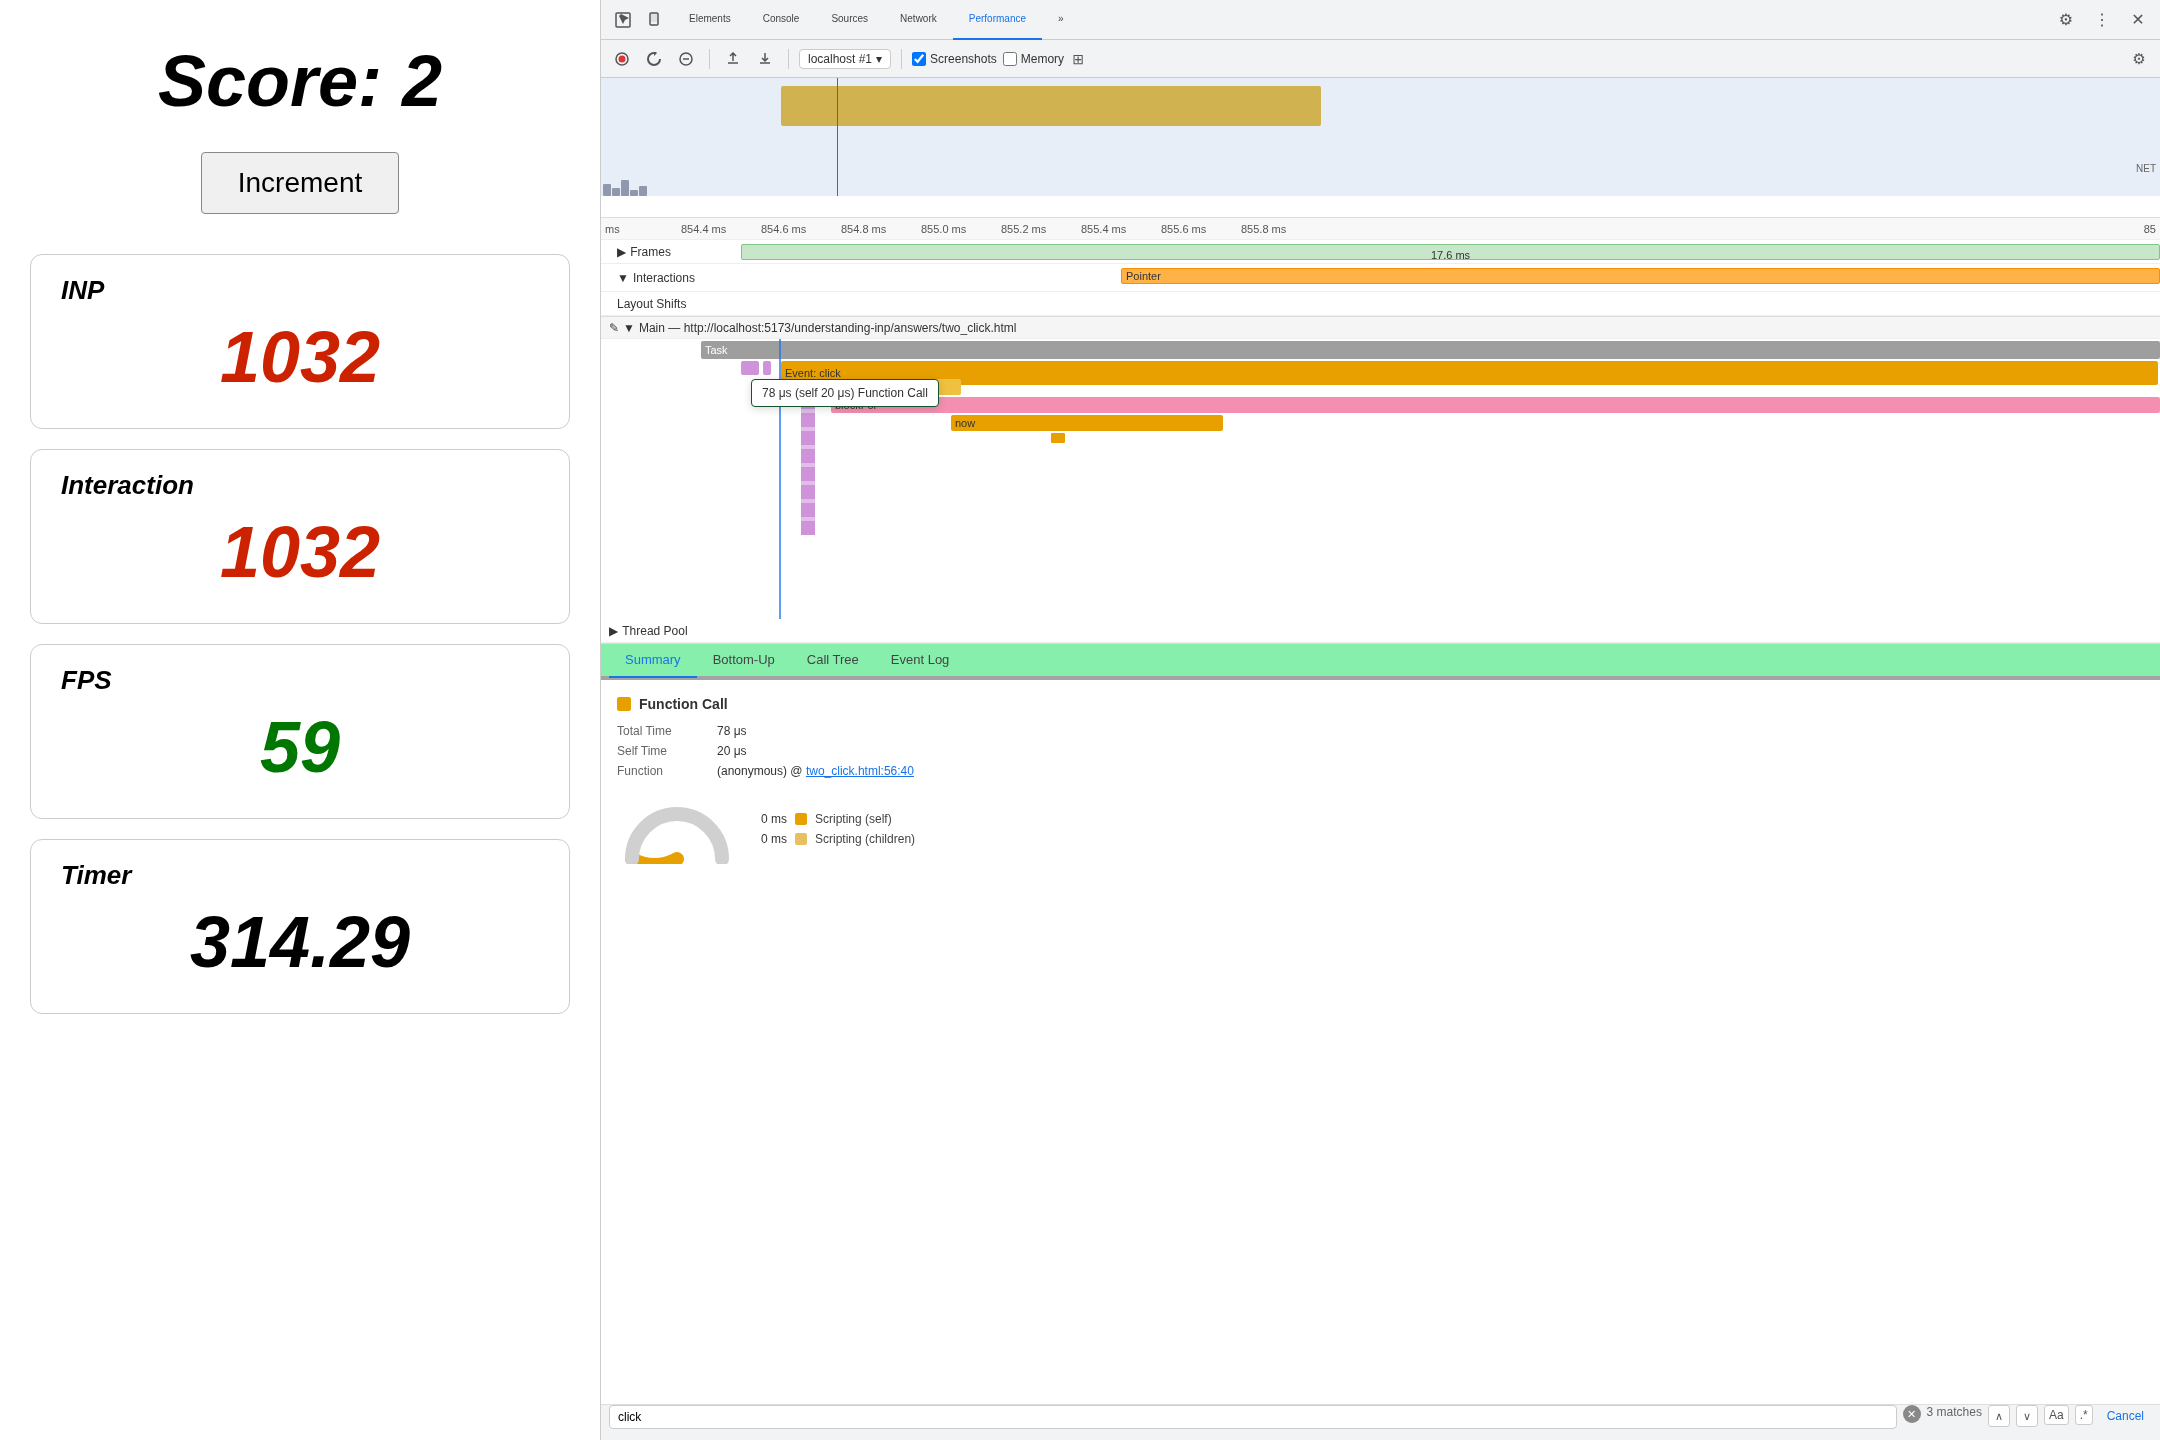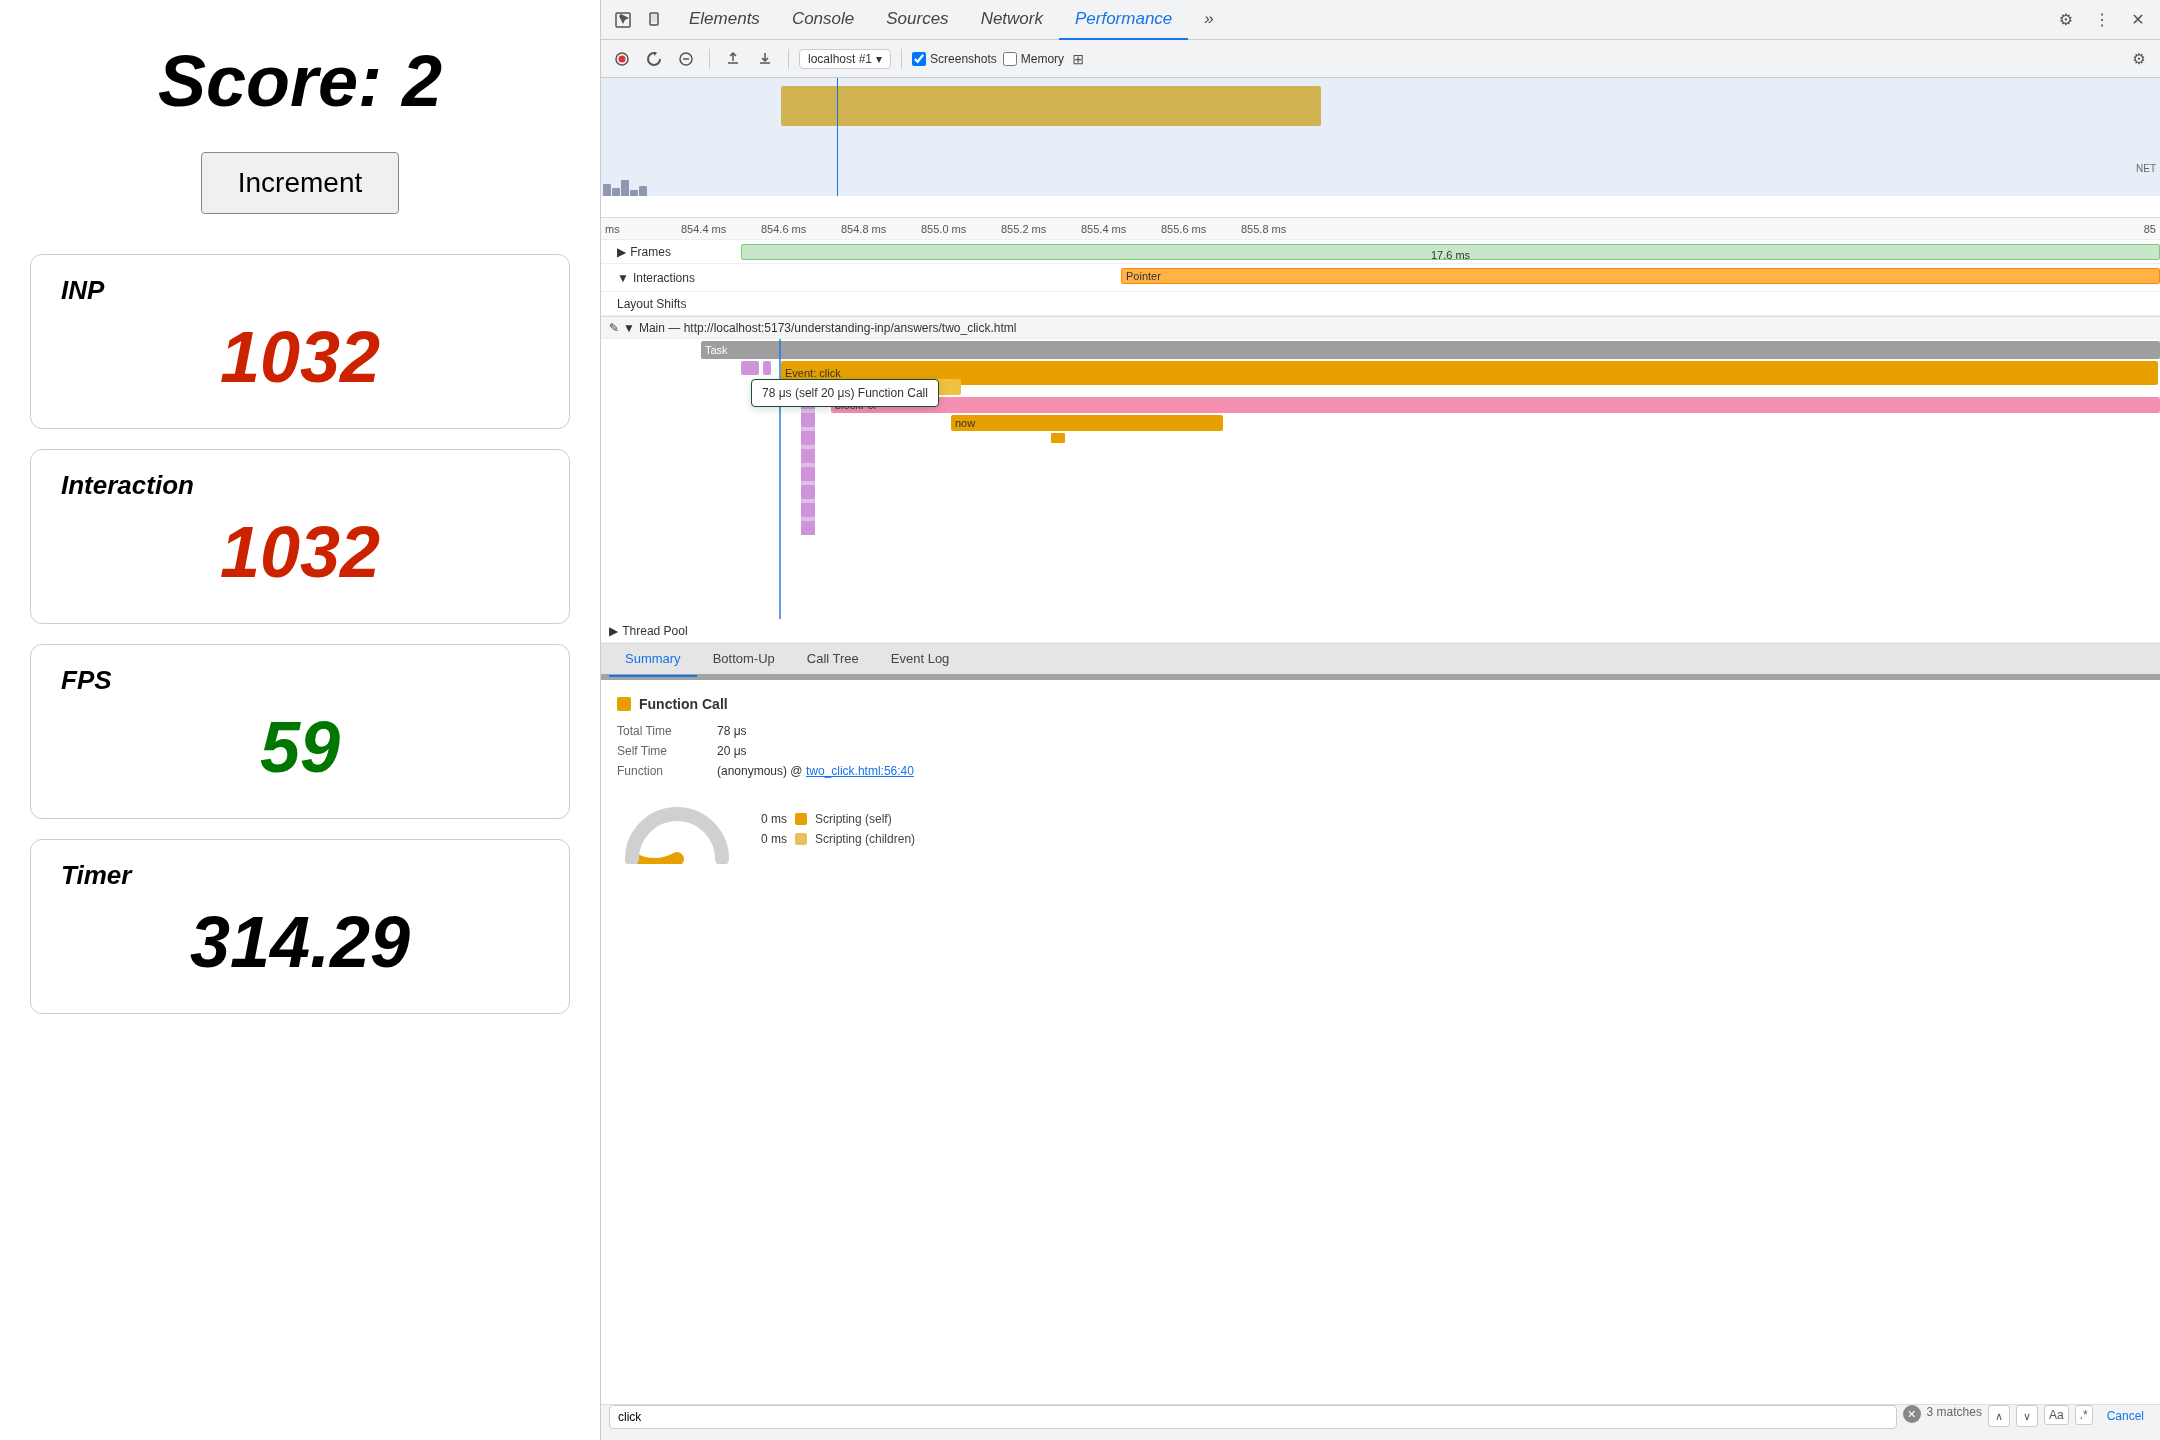--- a/index.html
+++ b/index.html
@@ -99,25 +99,24 @@
       align-items: center;
       gap: 0;
       flex: 1;
     }
 
     .devtools-tab {
       padding: 0 16px;
       height: 40px;
       display: flex;
       align-items: center;
-      font-size: 17px;
+      font-size: 10px;
       color: #444;
       cursor: pointer;
       border-bottom: 2px solid transparent;
-      font-style: italic;
     }
 
     .devtools-tab.active {
       color: #1a73e8;
       border-bottom: 2px solid #1a73e8;
     }
 
     .devtools-icons {
       display: flex;
       align-items: center;
@@ -433,22 +432,22 @@
       color: #333;
       z-index: 100;
       white-space: nowrap;
       box-shadow: 0 2px 8px rgba(0,0,0,0.15);
     }
 
     
     .bottom-tabs {
       display: flex;
       align-items: center;
-      background: #e5e5e5;
-      border-bottom: 6px solid #a3a3a3;
+      background: #86efac;
+      border-bottom: 4px solid #a3a3a3;
       padding: 0 8px;
       height: 36px;
     }
 
     .bottom-tab {
       padding: 0 16px;
       height: 36px;
       display: flex;
       align-items: center;
       font-size: 13px;

